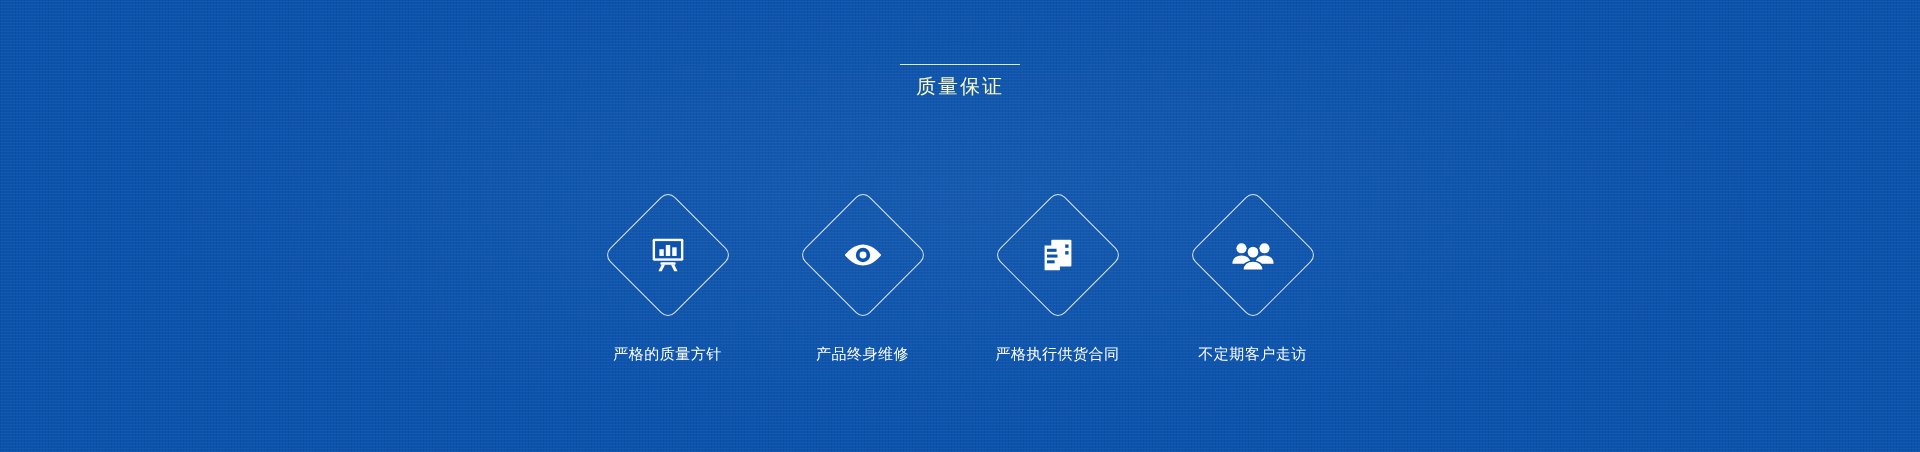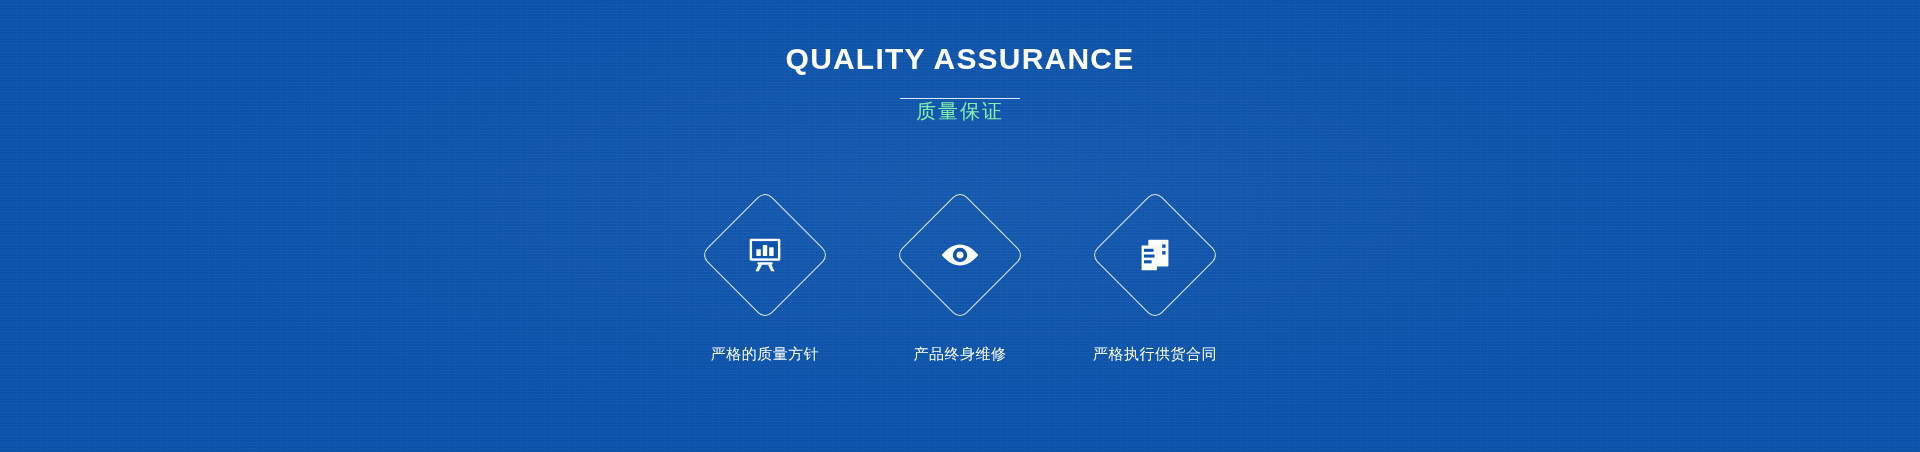--- a/index.html
+++ b/index.html
@@ -53,26 +53,26 @@
     color:#ffffff;
   }
   .head .rule {
     width:120px;
     height:1px;
     background:#ffffff;
     opacity:.85;
     margin:22px auto 0 auto;
   }
   .head h2 {
-    margin-top:0;
+    margin-top:9px;
     font-size:20px;
     line-height:24px;
     font-weight:normal;
     letter-spacing:2px;
-    color:#86efac;
+    color:#fef9c3;
   }
 
   
   .items {
     position:absolute;
     top:190px;
     left:0; right:0;
     display:flex;
     justify-content:center;
     align-items:flex-start;
@@ -123,21 +123,20 @@
   }
 </style>
 </head>
 <body>
 
 <div id="banner">
   <div class="texture"></div>
   <div class="vignette"></div>
 
   <div class="head">
-    <h1>QUALITY ASSURANCE</h1>
     <div class="rule"></div>
     <h2>质量保证</h2>
   </div>
 
   <div class="items">
 
     <div class="item">
       <div class="dmd-wrap">
         <div class="dmd"></div>
         <div class="glyph">
@@ -181,16 +180,32 @@
             <path d="M10 14 h12 v5 h4 v21 h-16 z"></path>
             <rect x="12.5" y="17.5" width="10" height="3.2" fill="#0b53ad"></rect>
             <rect x="12.5" y="23.5" width="11" height="3.2" fill="#0b53ad"></rect>
             <rect x="12.5" y="29.5" width="8" height="3.2" fill="#0b53ad"></rect>
           </svg>
         </div>
       </div>
       <div class="caption">严格执行供货合同</div>
     </div>
 
+    <div class="item">
+      <div class="dmd-wrap">
+        <div class="dmd"></div>
+        <div class="glyph">
+          <svg viewBox="0 0 48 48" aria-hidden="true">
+            <circle cx="12" cy="17" r="5.3"></circle>
+            <path d="M2.5 33 c0-5.6 4.3-8.6 9.5-8.6 s9.5 3 9.5 8.6 z"></path>
+            <circle cx="36" cy="17" r="5.3"></circle>
+            <path d="M26.5 33 c0-5.6 4.3-8.6 9.5-8.6 s9.5 3 9.5 8.6 z"></path>
+            <circle cx="24" cy="21" r="6.4" stroke="#0b53ad" stroke-width="1.6"></circle>
+            <path d="M13.2 40 c0-6.3 4.9-9.8 10.8-9.8 s10.8 3.5 10.8 9.8 z" stroke="#0b53ad" stroke-width="1.6"></path>
+          </svg>
+        </div>
+      </div>
+      <div class="caption">不定期客户走访</div>
+    </div>
 
 
   </div>
 </div>
 
 </body></html>

